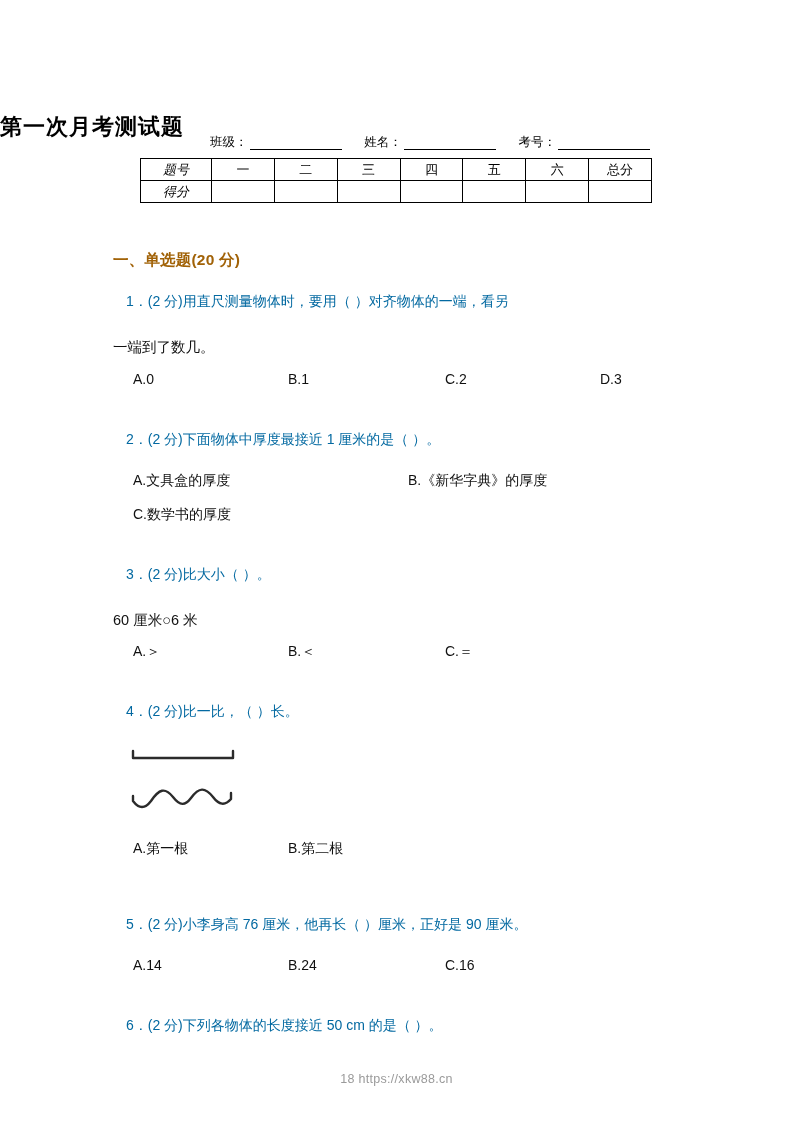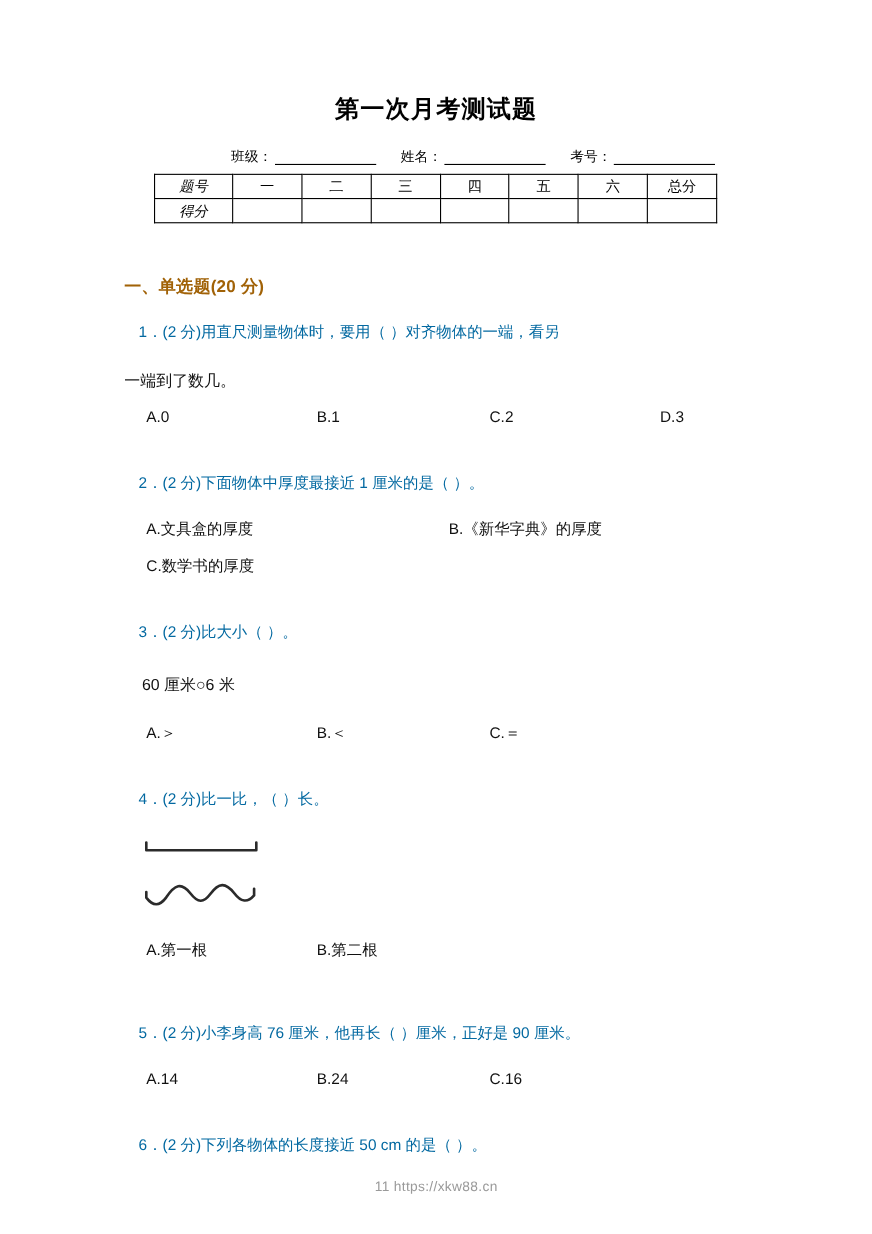--- a/index.html
+++ b/index.html
@@ -21,22 +21,22 @@
   .page {
     position: absolute;
     inset: 0;
   }
 
   
   .doc-title {
     position: absolute;
     left: 0;
     right: 0;
-    top: 84px;
-    text-align: center;
+    top: 112px;
+    text-align: left;
     font-family: "Liberation Serif", "DejaVu Serif", serif;
     font-weight: bold;
     font-size: 22px;
     letter-spacing: 1px;
     color: #000;
   }
 
   
   .id-line {
     position: absolute;
@@ -140,21 +140,21 @@
   .opt.c2 { left: 175px; }
   .opt.c3 { left: 332px; }
   .opt.c4 { left: 487px; }
   .opt.row2 { top: 34px; }
   .opt.wide2 { left: 295px; }
 
   .q-extra {
     font-size: 14.5px;
     line-height: 32px;
     color: #111;
-    margin: 16px;
+    margin: 0;
   }
 
   .figure-block {
     position: relative;
     height: 92px;
     margin-top: 4px;
   }
   .figure-block svg {
     position: absolute;
     left: 18px;
@@ -291,15 +291,15 @@
     </div>
 
     <div class="spacer-sm"></div>
 
     <div class="question">
       <p class="q-stem">6．(2 分)下列各物体的长度接近 50 cm 的是（      ）。</p>
     </div>
 
   </div>
 
-  <div class="footer">11 https://xkw88.cn</div>
+  <div class="footer">18 https://xkw88.cn</div>
 
 </div>
 
 </body></html>

